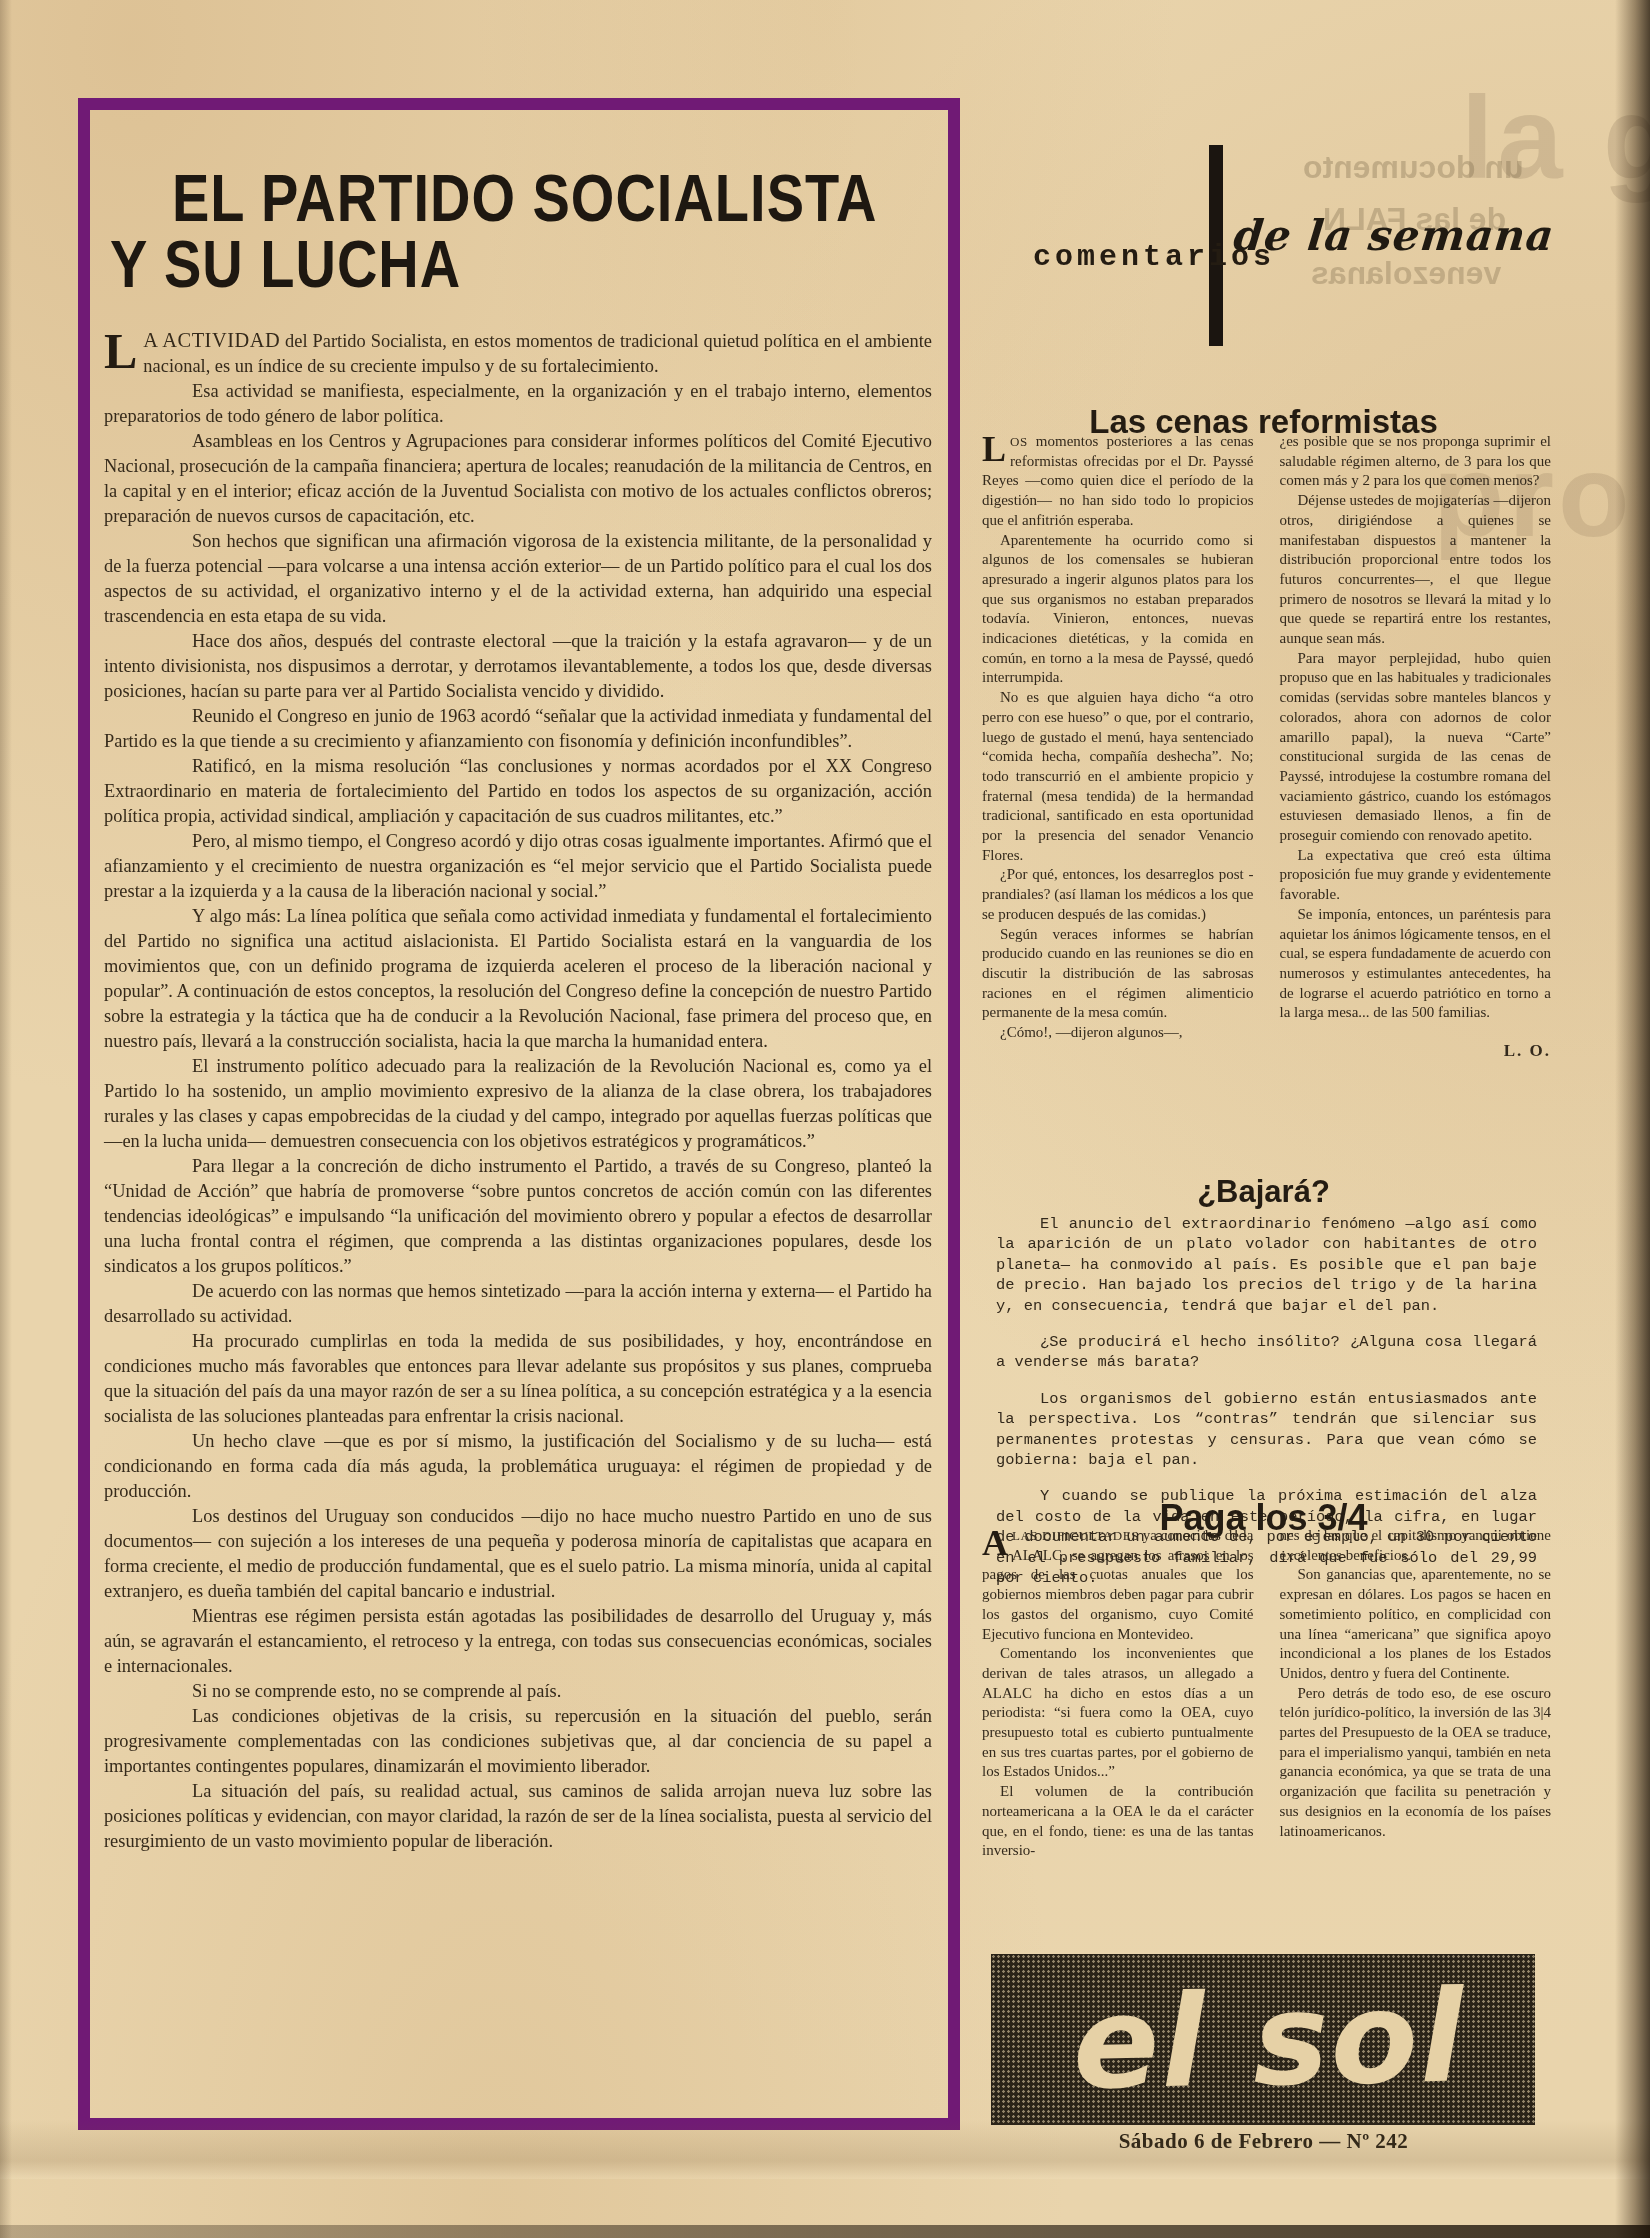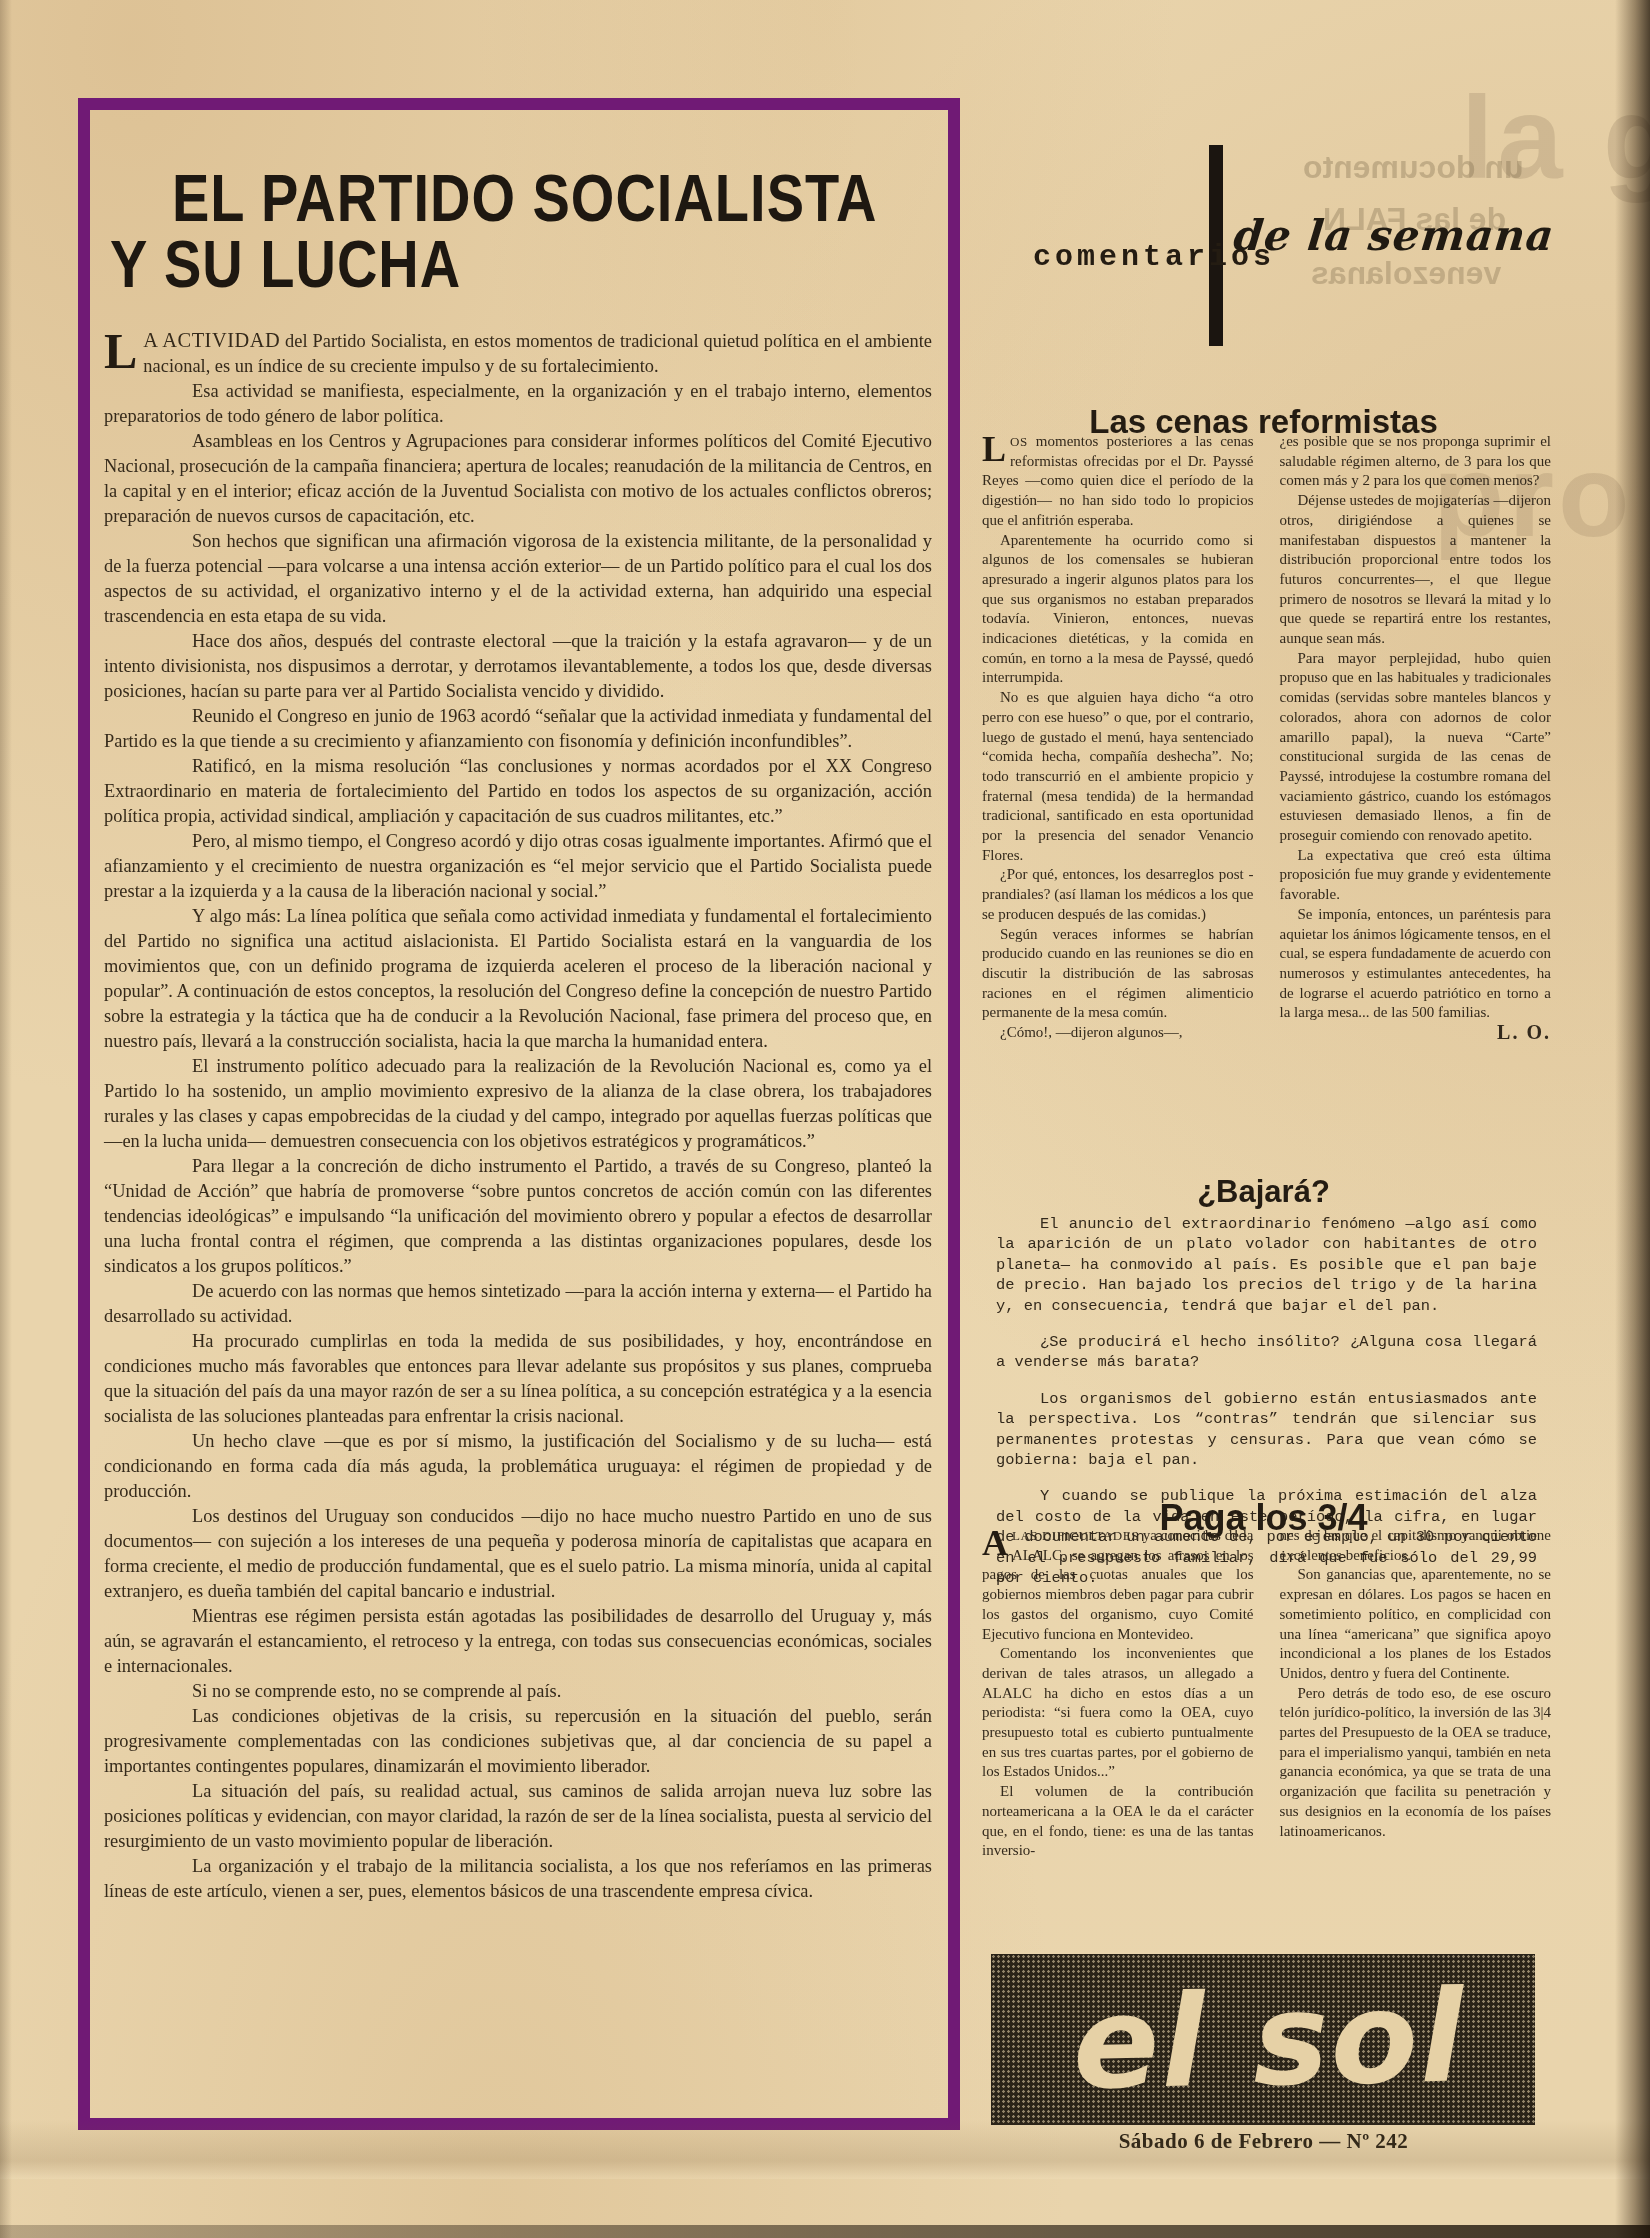--- a/index.html
+++ b/index.html
@@ -70,21 +70,21 @@
   .paga-title{top:1467px; font-size:36px;}
 
   .cols{position:absolute; left:982px; width:569px; display:flex; gap:26px;}
   .cenas-cols{top:432px;}
   .paga-cols{top:1526px;}
   .col{width:272px; font-size:15px; line-height:19.7px; text-align:justify; color:#33291c;}
   .col p{margin:0; text-indent:18px;}
   .col p.first{text-indent:0;}
   .col .dropcap{font-size:36px; line-height:30px; padding:2px 4px 0 0;}
   .col .lead-caps{font-size:13px;}
-  .signature{text-align:right; font-weight:bold; letter-spacing:2px; font-size:20px; margin-top:0;}
+  .signature{text-align:right; font-weight:bold; letter-spacing:2px; font-size:17px; margin-top:18px;}
 
   .bajara-body{
     position:absolute; left:980px; top:1198px; width:573px;
     font-size:15.4px; line-height:20.4px; text-align:justify; color:#33291c;
   }
   .bajara-body p{margin:16px; text-indent:44px;font-family:Liberation Mono, monospace;}
 
   
   .logo{
     position:absolute; left:991px; top:1954px; width:531px; height:171px;
@@ -145,21 +145,20 @@
         <p>El instrumento político adecuado para la realización de la Revolución Nacional es, como ya el Partido lo ha sostenido, un amplio movimiento expresivo de la alianza de la clase obrera, los trabajadores rurales y las clases y capas empobrecidas de la ciudad y del campo, integrado por aquellas fuerzas políticas que —en la lucha unida— demuestren consecuencia con los objetivos estratégicos y programáticos.”</p>
         <p>Para llegar a la concreción de dicho instrumento el Partido, a través de su Congreso, planteó la “Unidad de Acción” que habría de promoverse “sobre puntos concretos de acción común con las diferentes tendencias ideológicas” e impulsando “la unificación del movimiento obrero y popular a efectos de desarrollar una lucha frontal contra el régimen, que comprenda a las distintas organizaciones populares, desde los sindicatos a los grupos políticos.”</p>
         <p>De acuerdo con las normas que hemos sintetizado —para la acción interna y externa— el Partido ha desarrollado su actividad.</p>
         <p>Ha procurado cumplirlas en toda la medida de sus posibilidades, y hoy, encontrándose en condiciones mucho más favorables que entonces para llevar adelante sus propósitos y sus planes, comprueba que la situación del país da una mayor razón de ser a su línea política, a su concepción estratégica y a la esencia socialista de las soluciones planteadas para enfrentar la crisis nacional.</p>
         <p>Un hecho clave —que es por sí mismo, la justificación del Socialismo y de su lucha— está condicionando en forma cada día más aguda, la problemática uruguaya: el régimen de propiedad y de producción.</p>
         <p>Los destinos del Uruguay son conducidos —dijo no hace mucho nuestro Partido en uno de sus documentos— con sujeción a los intereses de una pequeña y poderosa minoría de capitalistas que acapara en forma creciente, el medio de producción fundamental, que es el suelo patrio. La misma minoría, unida al capital extranjero, es dueña también del capital bancario e industrial.</p>
         <p>Mientras ese régimen persista están agotadas las posibilidades de desarrollo del Uruguay y, más aún, se agravarán el estancamiento, el retroceso y la entrega, con todas sus consecuencias económicas, sociales e internacionales.</p>
         <p>Si no se comprende esto, no se comprende al país.</p>
         <p>Las condiciones objetivas de la crisis, su repercusión en la situación del pueblo, serán progresivamente complementadas con las condiciones subjetivas que, al dar conciencia de su papel a importantes contingentes populares, dinamizarán el movimiento liberador.</p>
         <p>La situación del país, su realidad actual, sus caminos de salida arrojan nueva luz sobre las posiciones políticas y evidencian, con mayor claridad, la razón de ser de la línea socialista, puesta al servicio del resurgimiento de un vasto movimiento popular de liberación.</p>
-        <p>La organización y el trabajo de la militancia socialista, a los que nos referíamos en las primeras líneas de este artículo, vienen a ser, pues, elementos básicos de una trascendente empresa cívica.</p>
       </div>
     </div>
 
     <div class="v-rule"></div>
     <div class="comentarios">comentarios</div>
     <div class="semana">de la semana</div>
 
     <h2 class="sec-title cenas-title">Las cenas reformistas</h2>
     <div class="cols cenas-cols">
       <div class="col">

